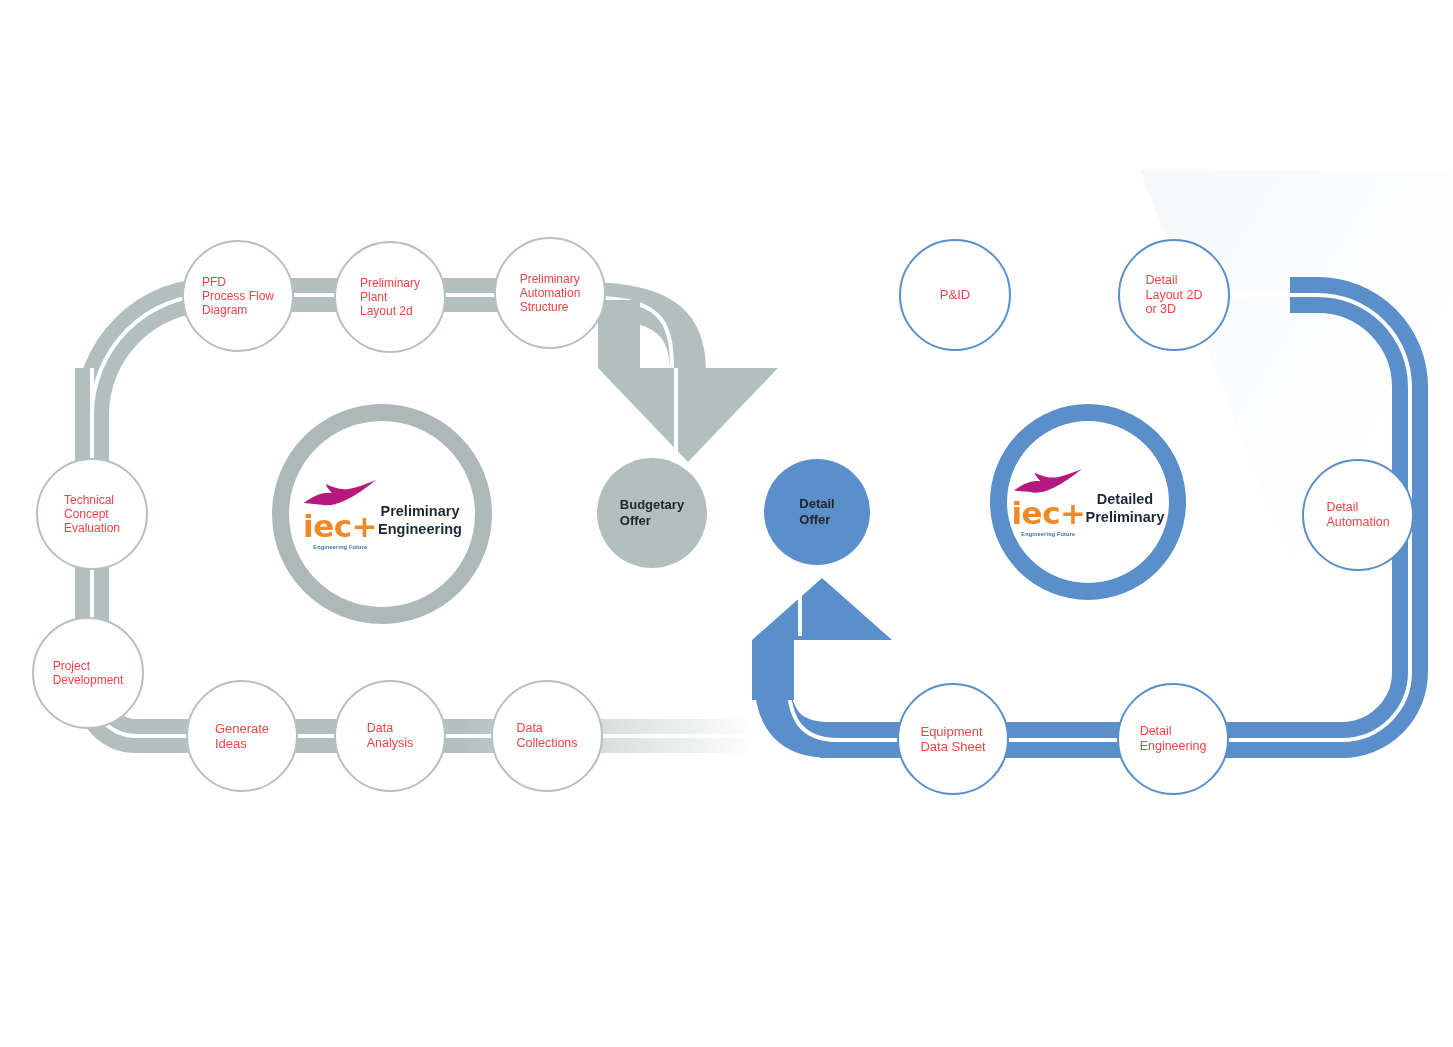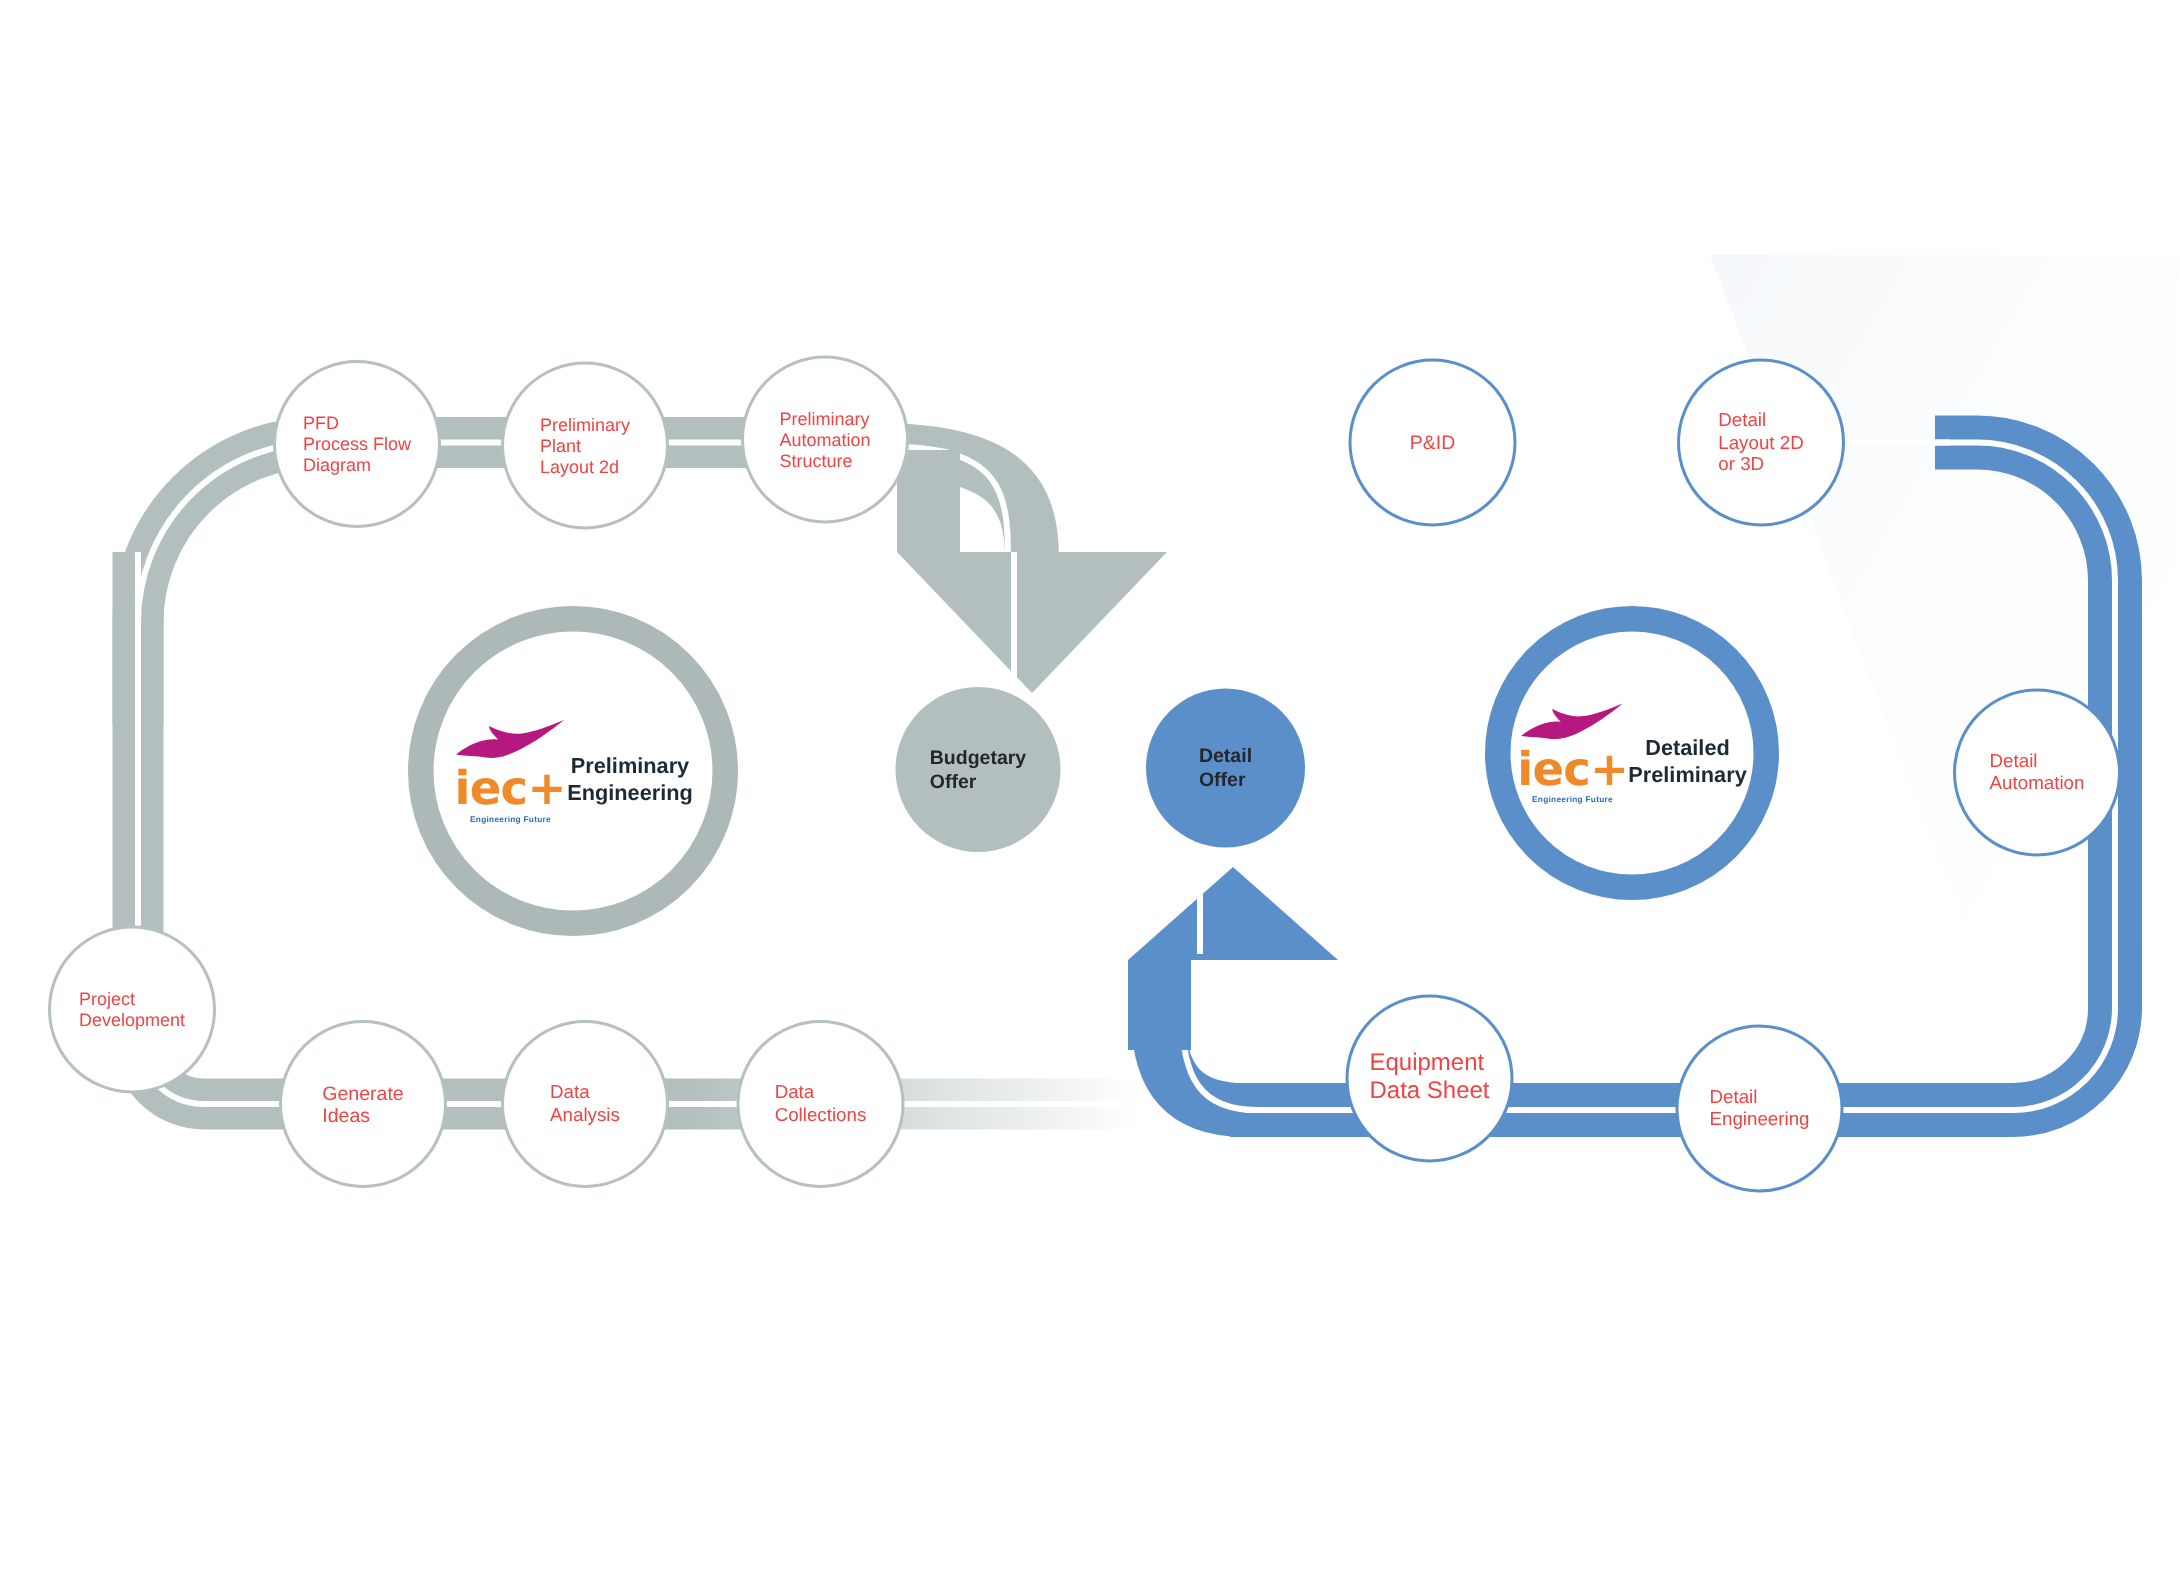--- a/index.html
+++ b/index.html
@@ -220,20 +220,25 @@
 Plant
 Layout 2d</span>
   </div>
 
   <div class="node gray" style="left:494px; top:237px; width:112px; height:112px; font-size:12px;">
     <span class="node-label">Preliminary
 Automation
 Structure</span>
   </div>
 
+  <div class="node gray" style="left:36px; top:458px; width:112px; height:112px; font-size:12px;">
+    <span class="node-label">Technical
+Concept
+Evaluation</span>
+  </div>
 
   <div class="node gray" style="left:32px; top:617px; width:112px; height:112px; font-size:12px;">
     <span class="node-label">Project
 Development</span>
   </div>
 
   <div class="node gray" style="left:186px; top:680px; width:112px; height:112px; font-size:13px;">
     <span class="node-label">Generate
 Ideas</span>
   </div>
@@ -280,21 +285,21 @@
   <div class="node blue" style="left:1302px; top:459px; width:112px; height:112px; font-size:12.5px;">
     <span class="node-label">Detail
 Automation</span>
   </div>
 
   <div class="node blue" style="left:1117px; top:683px; width:112px; height:112px; font-size:12.5px;">
     <span class="node-label">Detail
 Engineering</span>
   </div>
 
-  <div class="node blue" style="left:897px; top:663px; width:112px; height:112px; font-size:16px;">
+  <div class="node blue" style="left:897px; top:683px; width:112px; height:112px; font-size:13px;">
     <span class="node-label">Equipment
 Data Sheet</span>
   </div>
 
   <div class="offer blue" style="left:764px; top:459px; width:106px; height:106px; font-size:13px;">
     <span class="node-label">Detail
 Offer</span>
   </div>
 
 </div>

